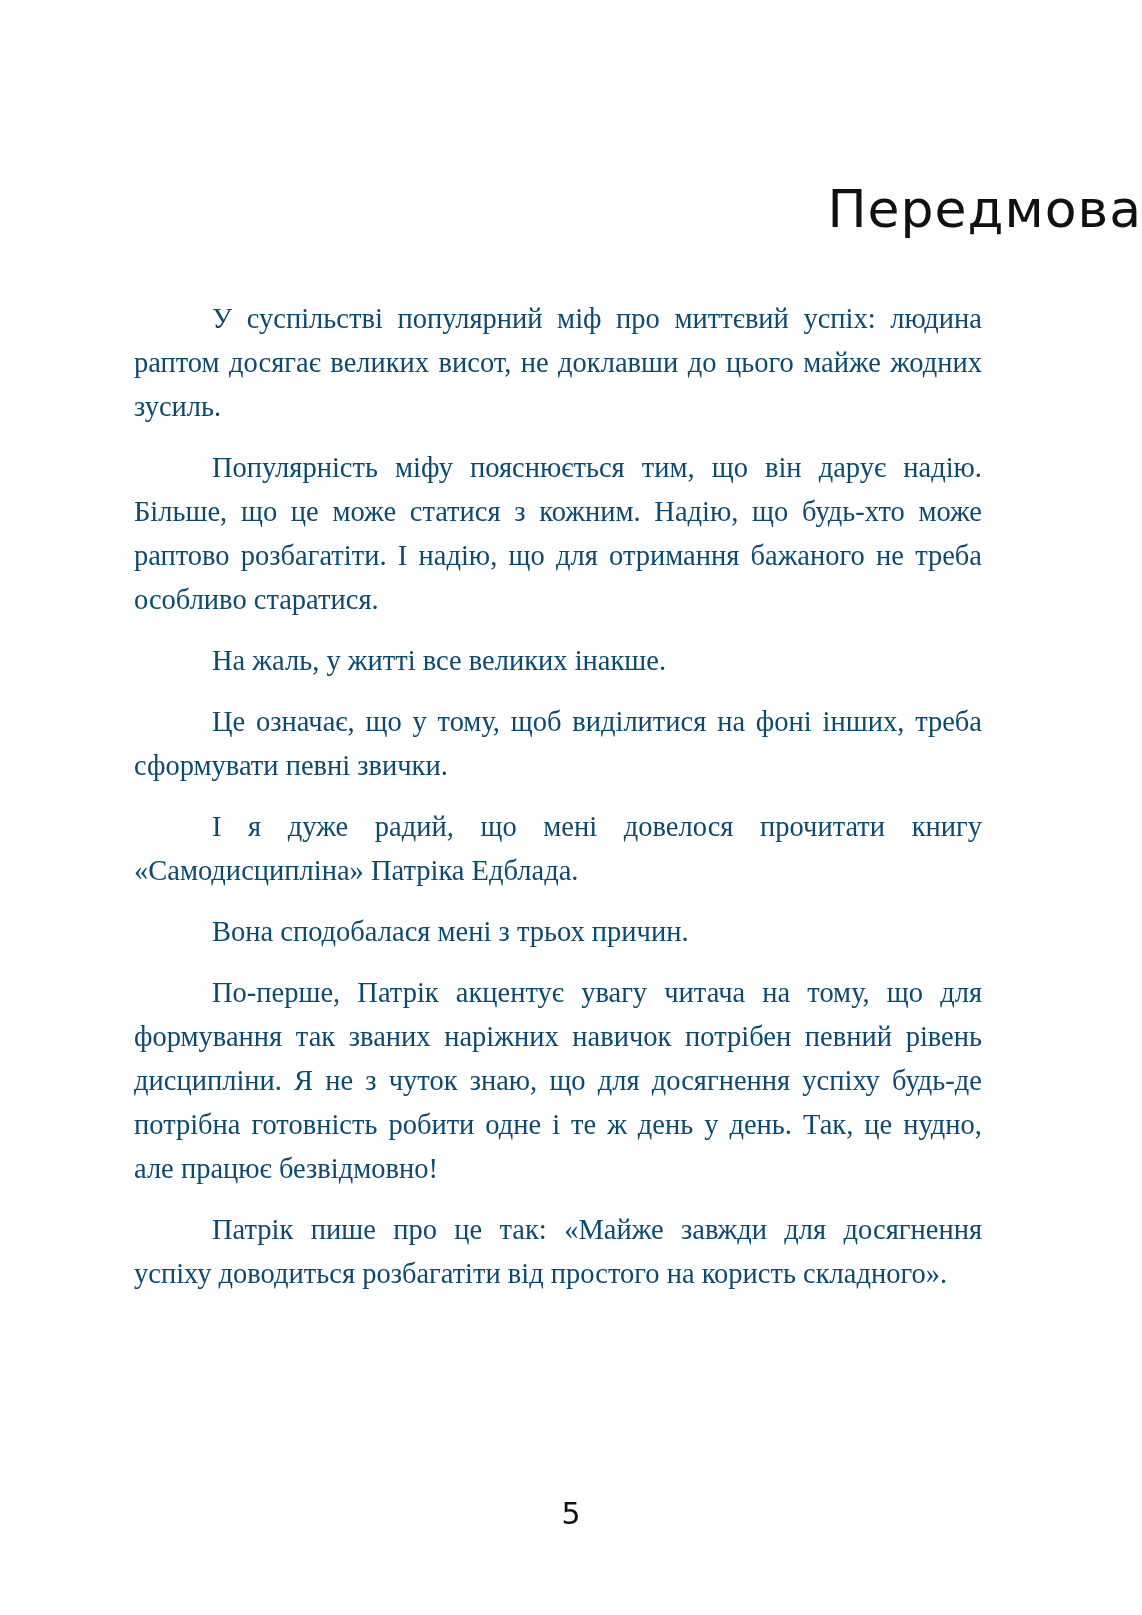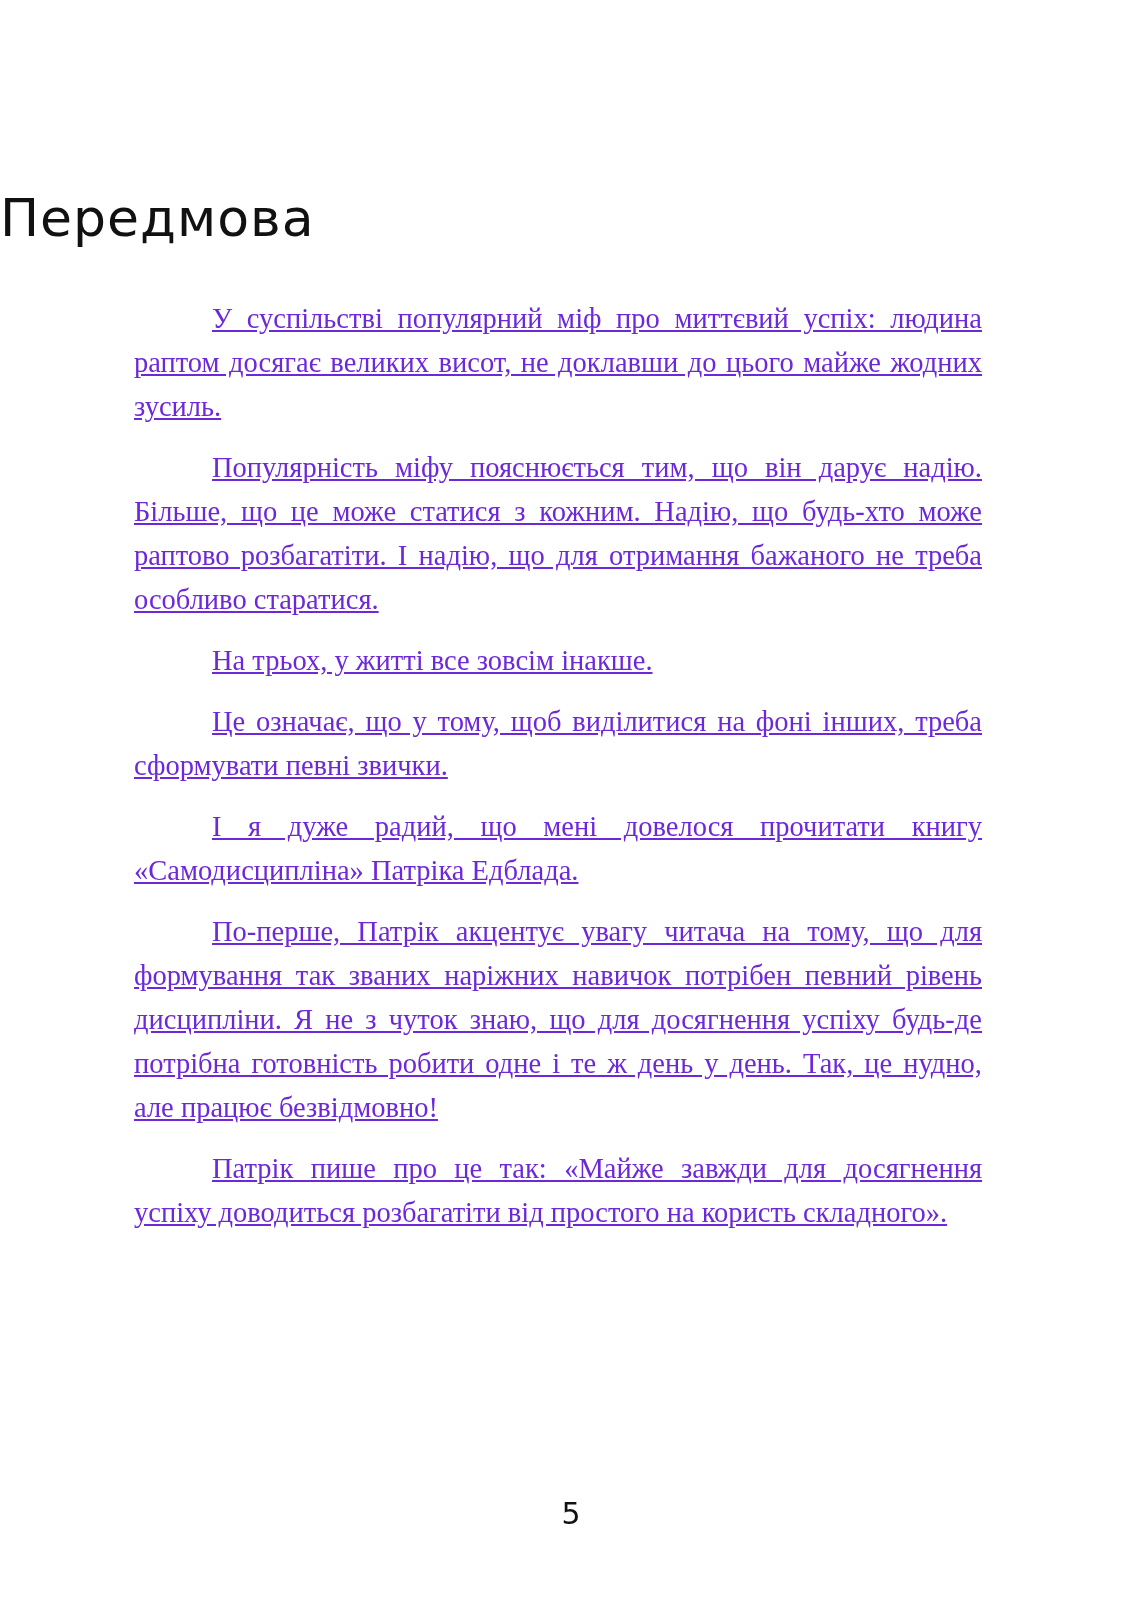--- a/index.html
+++ b/index.html
@@ -1,29 +1,28 @@
 <!DOCTYPE html>
 <html><head>
   <meta charset="utf-8">
   <style>
     html, body { margin: 0; padding: 0; background: #ffffff; }
     body { width: 1142px; height: 1615px; position: relative; overflow: hidden; color: #1a1a1a; }
     .title {
-      position: absolute; left: 0; width: 1142px; top: 153px;
-      text-align: left;
+      position: absolute; left: 0; width: 1142px; top: 144px;
+      text-align: right;
       font-family: "DejaVu Sans", sans-serif;
       font-size: 52px; font-weight: normal; letter-spacing: 1px;
       color: #111;
     }
     .body-text {
       position: absolute; left: 134px; width: 848px; top: 297px;
       font-family: "Liberation Serif", serif;
       font-size: 28.5px; line-height: 44px;
-      color: #6d28d9;
-      text-decoration: underline;
+      color: #0c4a6e;
     }
     .para {
       margin: 0 0 17px 0;
       text-indent: 78px;
       text-align: justify;
       text-align-last: left;
     }
     .pagenum {
       position: absolute; left: 0; width: 1142px; top: 1496px;
       text-align: center;
@@ -32,20 +31,21 @@
     }
   </style>
 </head>
 <body>
 
 <h1 class="title">Передмова</h1>
 
 <div class="body-text">
   <p class="para">У суспільстві популярний міф про миттєвий успіх: людина раптом досягає великих висот, не доклавши до цього майже жодних зусиль.</p>
   <p class="para">Популярність міфу пояснюється тим, що він дарує надію. Більше, що це може статися з кожним. Надію, що будь-хто може раптово розбагатіти. І надію, що для отримання бажаного не треба особливо старатися.</p>
-  <p class="para">На трьох, у житті все зовсім інакше.</p>
+  <p class="para">На жаль, у житті все великих інакше.</p>
   <p class="para">Це означає, що у тому, щоб виділитися на фоні інших, треба сформувати певні звички.</p>
   <p class="para">І я дуже радий, що мені довелося прочитати книгу «Самодисципліна» Патріка Едблада.</p>
+  <p class="para">Вона сподобалася мені з трьох причин.</p>
   <p class="para">По-перше, Патрік акцентує увагу читача на тому, що для формування так званих наріжних навичок потрібен певний рівень дисципліни. Я не з чуток знаю, що для досягнення успіху будь-де потрібна готовність робити одне і те ж день у день. Так, це нудно, але працює безвідмовно!</p>
   <p class="para">Патрік пише про це так: «Майже завжди для досягнення успіху доводиться розбагатіти від простого на користь складного».</p>
 </div>
 
 <div class="pagenum">5</div>
 
 </body></html>

